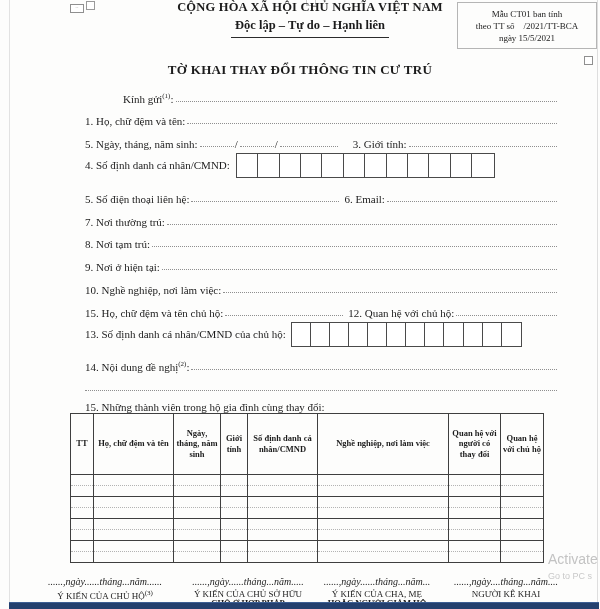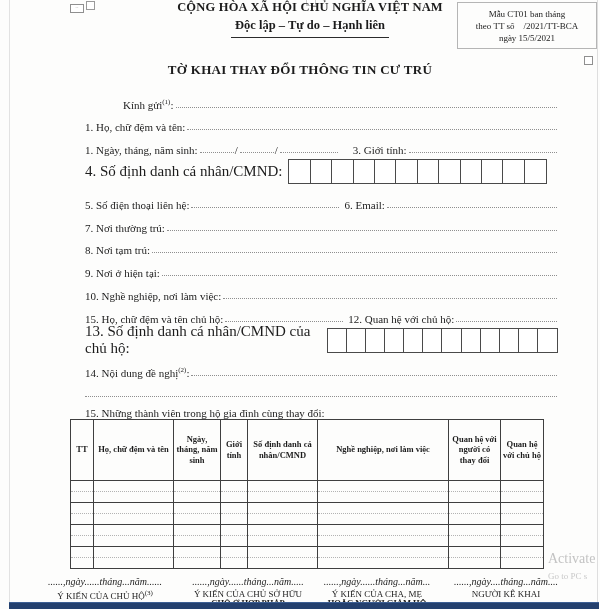--- a/index.html
+++ b/index.html
@@ -23,29 +23,29 @@
   .header{position:absolute;left:0;top:0;width:600px;height:86px;}
   .nat-block{position:absolute;left:150px;top:0;width:320px;text-align:center;}
   .nat-title{font-size:12.5px;font-weight:bold;letter-spacing:.2px;}
   .motto{display:inline-block;font-size:12.5px;font-weight:bold;margin-top:3px;padding:0 4px 4px 4px;border-bottom:1.5px solid #2b2b2b;}
   .form-box{position:absolute;right:3px;top:2px;width:140px;height:47px;border:1px solid #b5b5b5;
     font-size:9px;text-align:center;padding-top:5px;box-sizing:border-box;line-height:12px;}
   .form-box .pre{white-space:pre;}
   .doc-title{position:absolute;left:0;top:62px;width:600px;text-align:center;font-size:13px;font-weight:bold;letter-spacing:.3px;}
 
   
-  .content{position:absolute;left:85px;top:90px;width:473px;}
+  .content{position:absolute;left:85px;top:84px;width:473px;}
   .frow{display:flex;align-items:flex-end;font-size:11px;}
   .frow .lbl{white-space:nowrap;}
   .dots{flex:1;border-bottom:1px dotted #8f8f8f;margin:0 1px 3px 2px;height:1px;}
   .dots-fx{border-bottom:1px dotted #8f8f8f;margin:0 1px 3px 2px;height:1px;}
   sup{font-size:7px;}
   .indent{padding-left:38px;}
 
-  .idrow{display:flex;align-items:center;font-size:15px;}
+  .idrow{display:flex;align-items:center;font-size:11px;}
   .idgrid{display:flex;border:1.5px solid #4a4a4a;background:#fff;}
   .idgrid .cell{height:23px;border-right:1px solid #4a4a4a;box-sizing:border-box;}
   .idgrid .cell:last-child{border-right:none;}
   .g4 .cell{width:21.4px;}
   .g13 .cell{width:19.1px;}
 
   
   .member-table{border-collapse:collapse;margin-left:-15px;width:473px;table-layout:fixed;}
   .member-table th{border:1px solid #3f3f3f;font-size:8.5px;font-weight:bold;text-align:center;
     vertical-align:middle;padding:2px 1px;line-height:10.5px;height:56px;}
@@ -56,21 +56,21 @@
   
   .sign-row{position:absolute;left:30px;top:576px;width:540px;display:flex;justify-content:space-between;}
   .sign-col{text-align:center;}
   .sc1{width:150px;}.sc2{width:128px;}.sc3{width:122px;}.sc4{width:128px;}
   .date-line{font-size:10px;font-style:italic;white-space:nowrap;text-align:center;}
   .sign-label{font-size:9px;font-weight:normal;margin-top:2px;white-space:nowrap;}
   .sign-label2{font-size:8.5px;font-weight:bold;height:3px;line-height:9px;overflow:hidden;white-space:nowrap;}
 
   
   .watermark{position:absolute;left:548px;top:551px;color:#c3c3c3;
-    font-family:Liberation Serif, serif;}
+    font-family:Liberation Sans, sans-serif;}
   .wm1{font-size:14px;white-space:nowrap;}
   .wm2{font-size:9px;color:#c9c9c9;white-space:nowrap;margin-top:4px;}
   .taskbar{position:absolute;left:9px;right:1px;bottom:0;height:6px;background:#24406e;border-top:1px solid #3d5f94;}
 </style>
 </head>
 <body>
 
 <div class="page-edge-left"></div>
 <div class="page-edge-right"></div>
 
@@ -78,41 +78,41 @@
 <div class="artifact a2"></div>
 <div class="artifact a3"></div>
 <div class="artifact a4"></div>
 
 <div class="header">
   <div class="nat-block">
     <div class="nat-title">CỘNG HÒA XÃ HỘI CHỦ NGHĨA VIỆT NAM</div>
     <div class="motto">Độc lập – Tự do – Hạnh liên</div>
   </div>
   <div class="form-box">
-    <div>Mẫu CT01 ban tháng</div>
+    <div>Mẫu CT01 ban tính</div>
     <div class="pre">theo TT số    /2021/TT-BCA</div>
     <div>ngày 15/5/2021</div>
   </div>
   <div class="doc-title">TỜ KHAI THAY ĐỔI THÔNG TIN CƯ TRÚ</div>
 </div>
 
 <div class="content">
 
   <div class="frow indent" style="height:21px">
     <span class="lbl"><span>Kính gửi</span><sup>(1)</sup><span>:</span></span>
     <span class="dots"></span>
   </div>
 
   <div class="frow" style="height:22px">
     <span class="lbl">1. Họ, chữ đệm và tên:</span>
     <span class="dots"></span>
   </div>
 
   <div class="frow" style="height:22.5px">
-    <span class="lbl">1. Ngày, tháng, năm sinh:</span>
+    <span class="lbl">5. Ngày, tháng, năm sinh:</span>
     <span class="dots-fx" style="width:34px"></span>
     <span>/</span>
     <span class="dots-fx" style="width:34px"></span>
     <span>/</span>
     <span class="dots-fx" style="width:58px"></span>
     <span class="lbl" style="margin-left:14px">3. Giới tính:</span>
     <span class="dots"></span>
   </div>
 
   <div class="idrow" style="height:31px">

